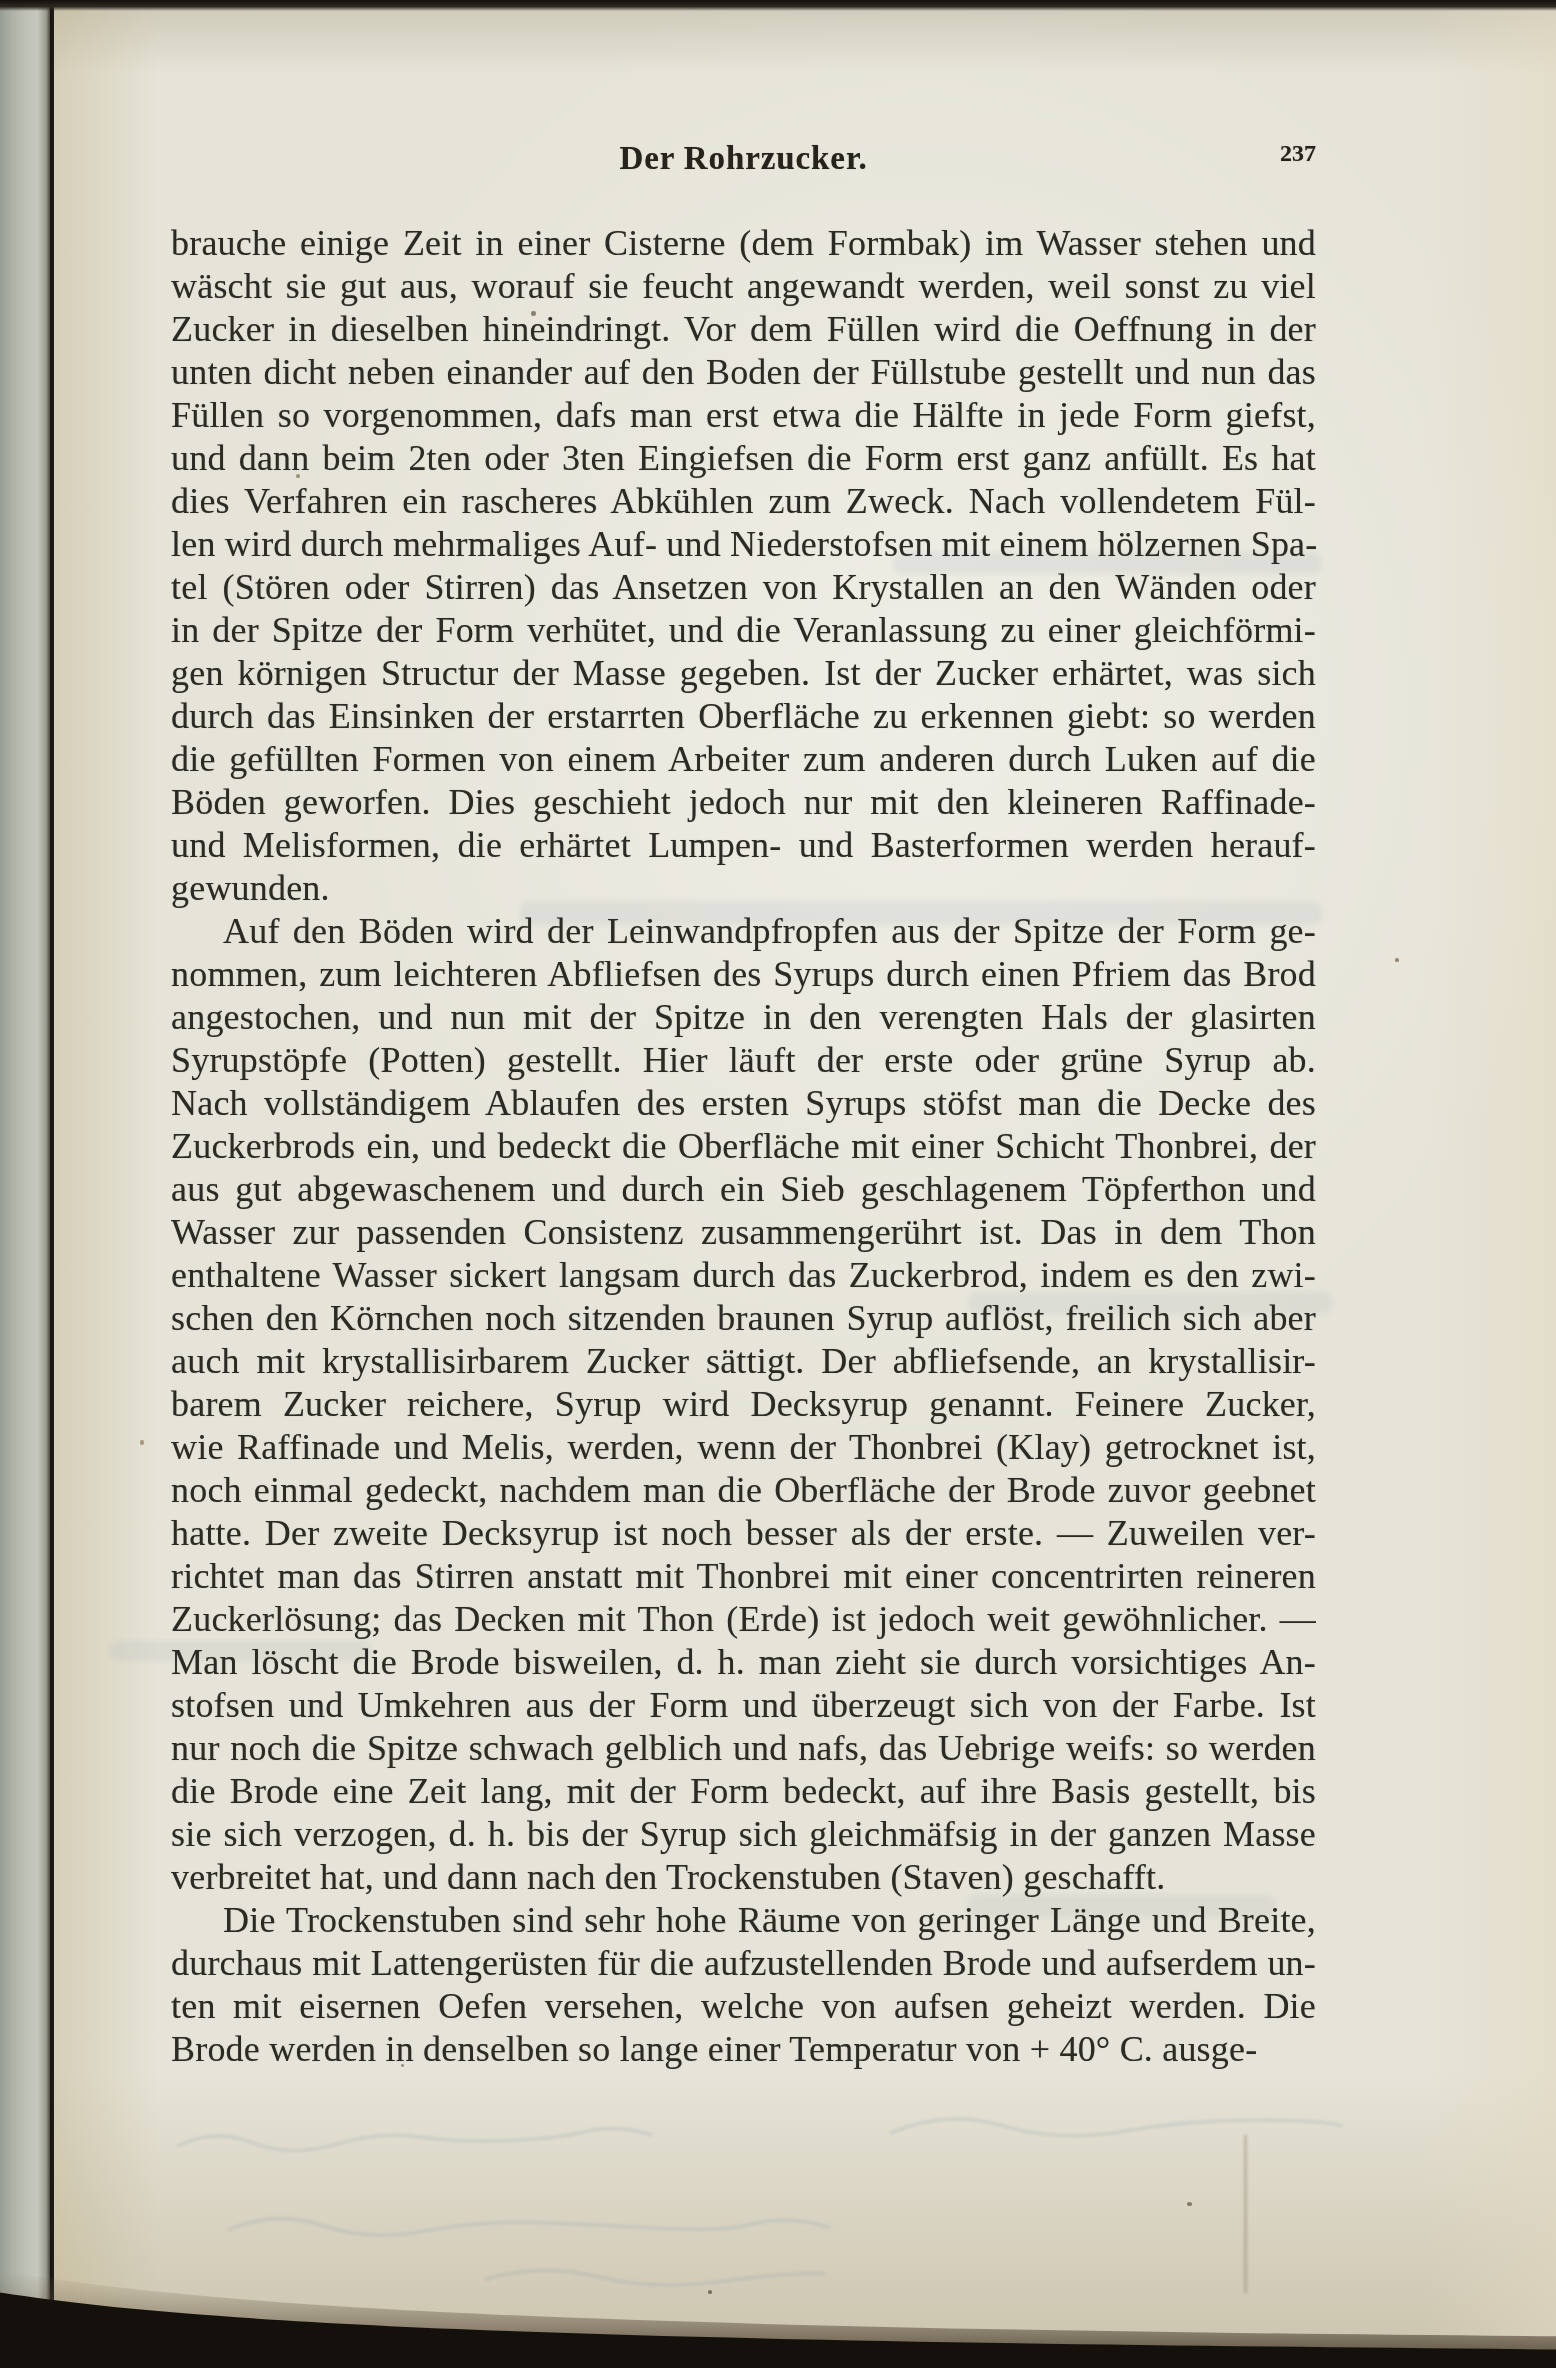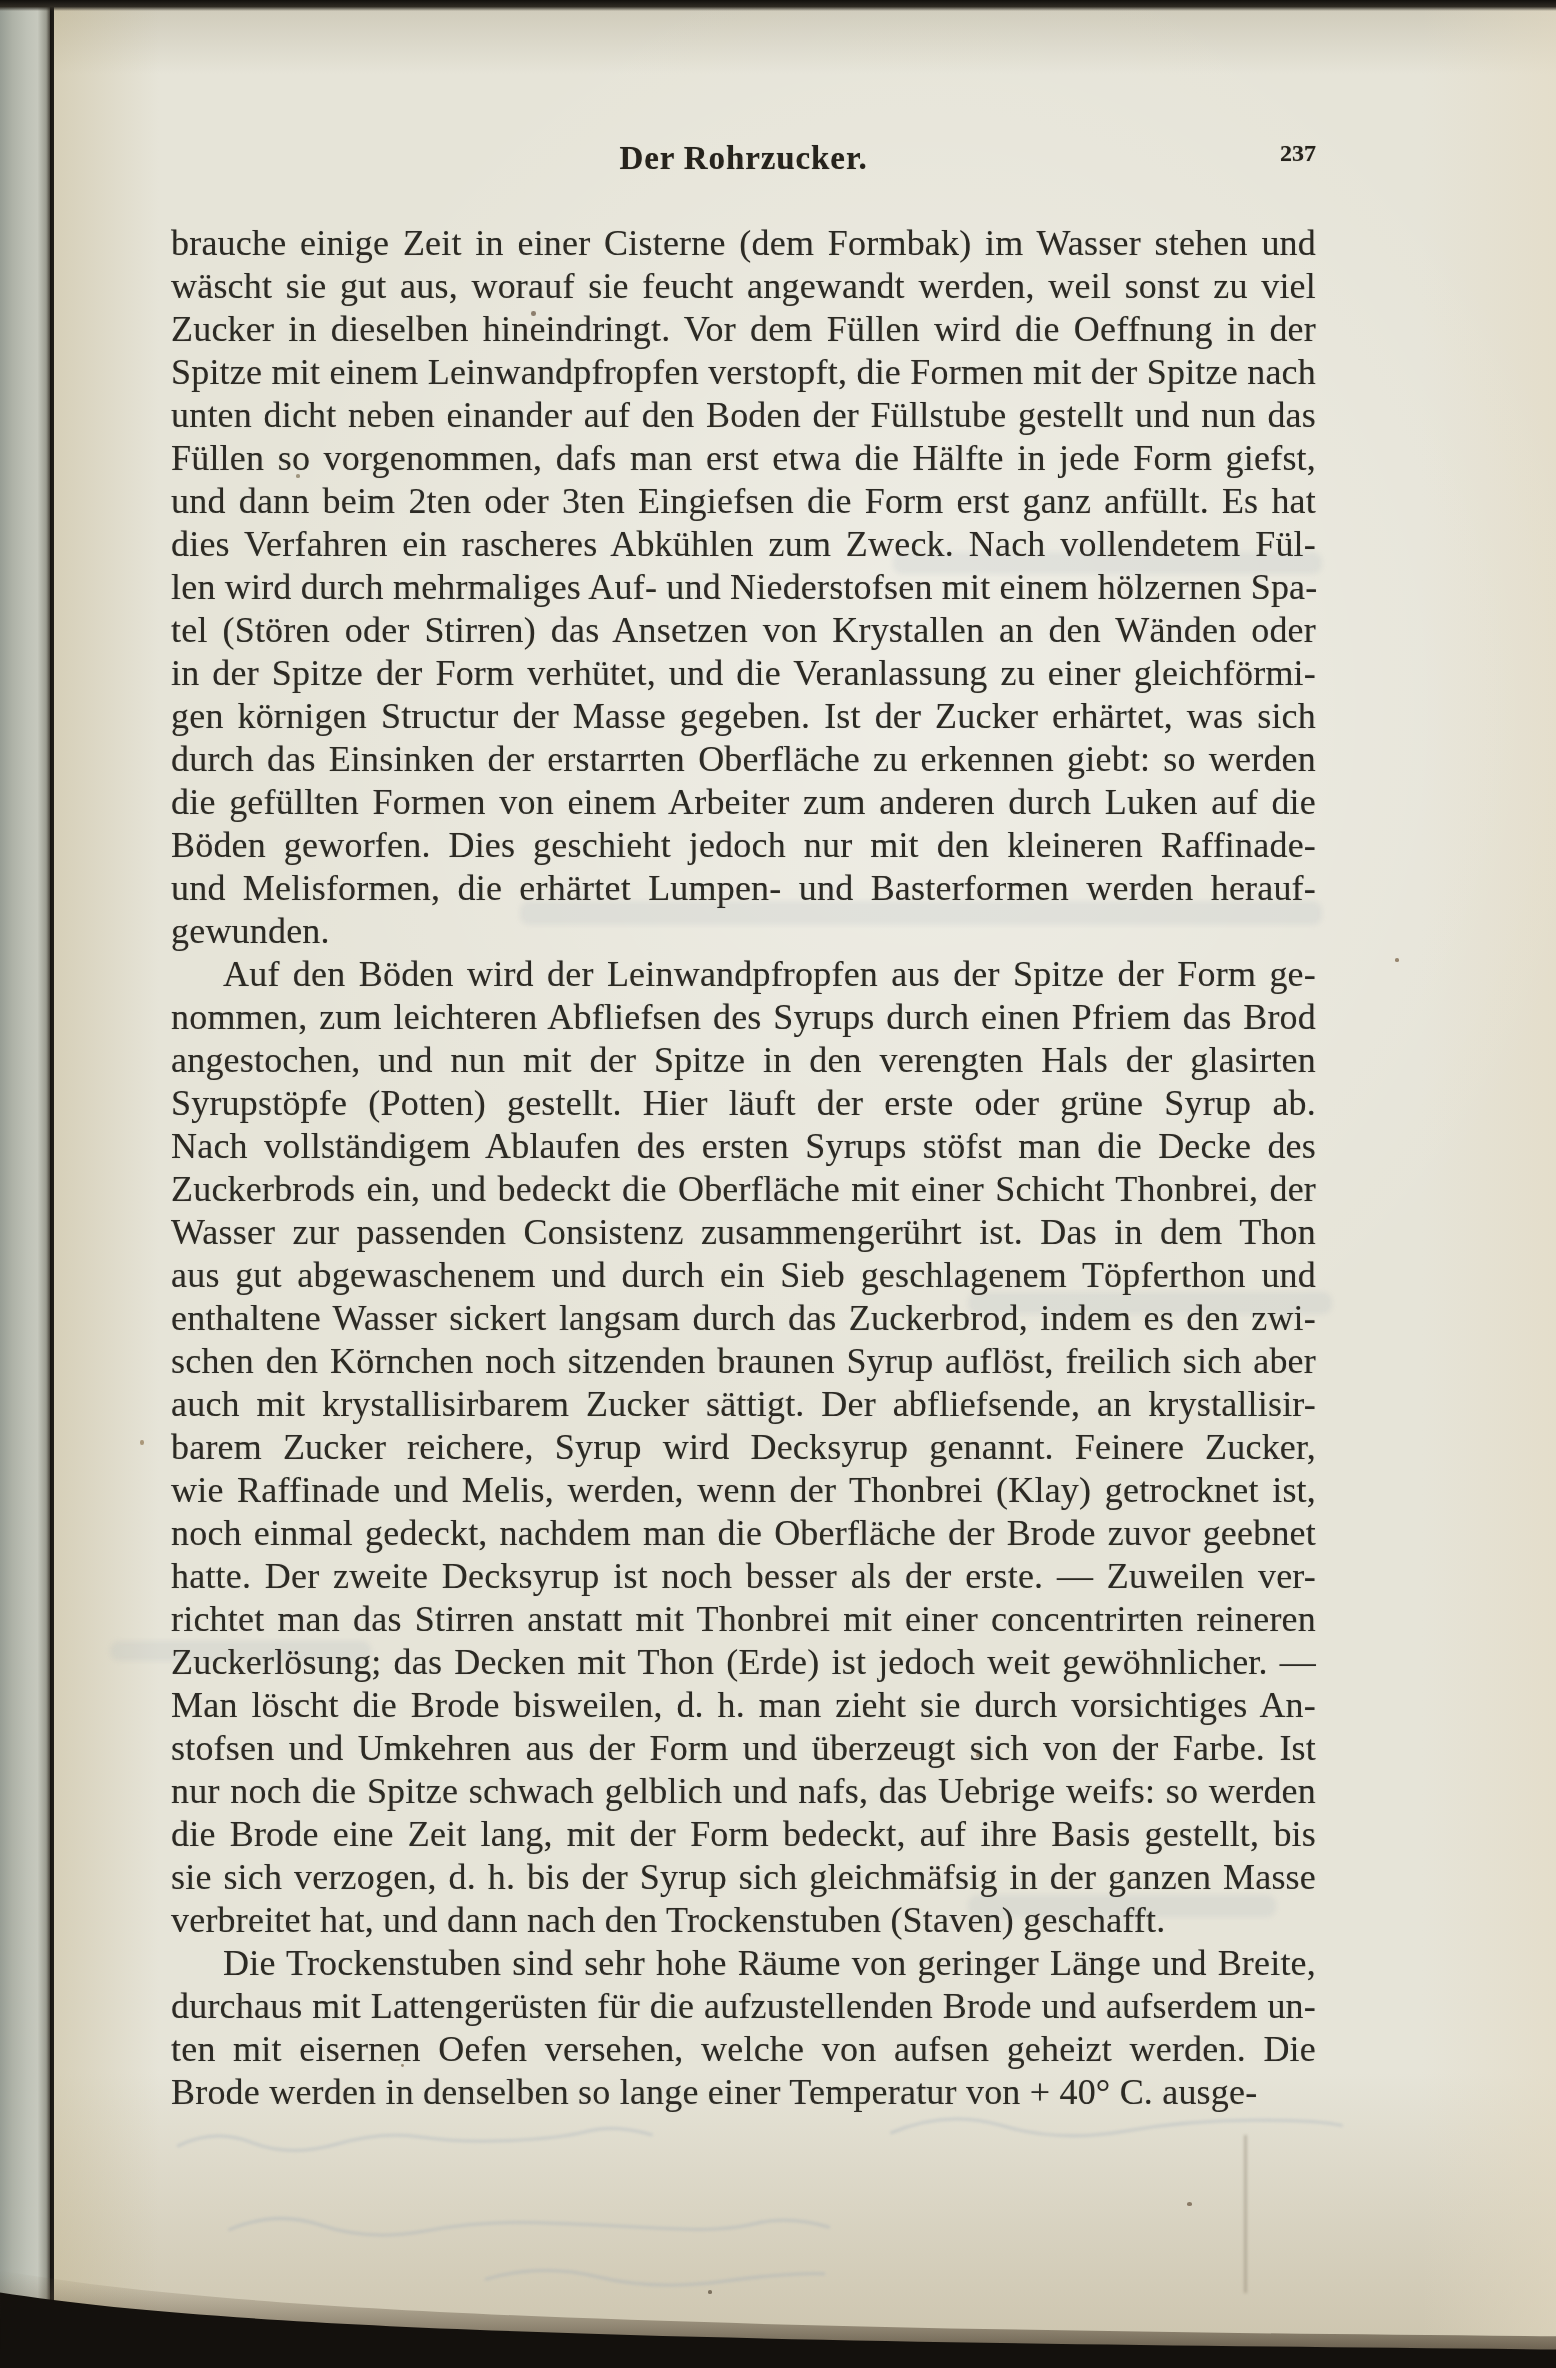--- a/index.html
+++ b/index.html
@@ -146,42 +146,41 @@
 
   <div class="header-row">
     <div class="page-heading">Der Rohrzucker.</div>
     <div class="page-number">237</div>
   </div>
 
   <div class="body-text" id="body-text">
       <div class="line">brauche einige Zeit in einer Cisterne (dem Formbak) im Wasser stehen und</div>
       <div class="line">wäscht sie gut aus, worauf sie feucht angewandt werden, weil sonst zu viel</div>
       <div class="line">Zucker in dieselben hineindringt.  Vor dem Füllen wird die Oeffnung in der</div>
-      <div class="line">Spitze mit einem Leinwandpfropfen verstopft, die Formen mit der Spitze nach</div>
       <div class="line">unten dicht neben einander auf den Boden der Füllstube gestellt und nun das</div>
       <div class="line">Füllen so vorgenommen, dafs man erst etwa die Hälfte in jede Form giefst,</div>
       <div class="line">und dann beim 2ten oder 3ten Eingiefsen die Form erst ganz anfüllt.  Es hat</div>
       <div class="line">dies Verfahren ein rascheres Abkühlen zum Zweck.  Nach vollendetem Fül-</div>
       <div class="line">len wird durch mehrmaliges Auf- und Niederstofsen mit einem hölzernen Spa-</div>
       <div class="line">tel (Stören oder Stirren) das Ansetzen von Krystallen an den Wänden oder</div>
       <div class="line">in der Spitze der Form verhütet, und die Veranlassung zu einer gleichförmi-</div>
       <div class="line">gen körnigen Structur der Masse gegeben.  Ist der Zucker erhärtet, was sich</div>
       <div class="line">durch das Einsinken der erstarrten Oberfläche zu erkennen giebt: so werden</div>
       <div class="line">die gefüllten Formen von einem Arbeiter zum anderen durch Luken auf die</div>
       <div class="line">Böden geworfen.  Dies geschieht jedoch nur mit den kleineren Raffinade-</div>
       <div class="line">und Melisformen, die erhärtet Lumpen- und Basterformen werden herauf-</div>
       <div class="line par-end">gewunden.</div>
       <div class="line indent">Auf den Böden wird der Leinwandpfropfen aus der Spitze der Form ge-</div>
       <div class="line">nommen, zum leichteren Abfliefsen des Syrups durch einen Pfriem das Brod</div>
       <div class="line">angestochen, und nun mit der Spitze in den verengten Hals der glasirten</div>
       <div class="line">Syrupstöpfe (Potten) gestellt.  Hier läuft der erste oder grüne Syrup ab.</div>
       <div class="line">Nach vollständigem Ablaufen des ersten Syrups stöfst man die Decke des</div>
       <div class="line">Zuckerbrods ein, und bedeckt die Oberfläche mit einer Schicht Thonbrei, der</div>
+      <div class="line">aus gut abgewaschenem und durch ein Sieb geschlagenem Töpferthon und</div>
       <div class="line">Wasser zur passenden Consistenz zusammengerührt ist.  Das in dem Thon</div>
-      <div class="line">aus gut abgewaschenem und durch ein Sieb geschlagenem Töpferthon und</div>
       <div class="line">enthaltene Wasser sickert langsam durch das Zuckerbrod, indem es den zwi-</div>
       <div class="line">schen den Körnchen noch sitzenden braunen Syrup auflöst, freilich sich aber</div>
       <div class="line">auch mit krystallisirbarem Zucker sättigt.  Der abfliefsende, an krystallisir-</div>
       <div class="line">barem Zucker reichere, Syrup wird Decksyrup genannt.  Feinere Zucker,</div>
       <div class="line">wie Raffinade und Melis, werden, wenn der Thonbrei (Klay) getrocknet ist,</div>
       <div class="line">noch einmal gedeckt, nachdem man die Oberfläche der Brode zuvor geebnet</div>
       <div class="line">hatte.  Der zweite Decksyrup ist noch besser als der erste. — Zuweilen ver-</div>
       <div class="line">richtet man das Stirren anstatt mit Thonbrei mit einer concentrirten reineren</div>
       <div class="line">Zuckerlösung; das Decken mit Thon (Erde) ist jedoch weit gewöhnlicher. —</div>
       <div class="line">Man löscht die Brode bisweilen, d. h. man zieht sie durch vorsichtiges An-</div>

